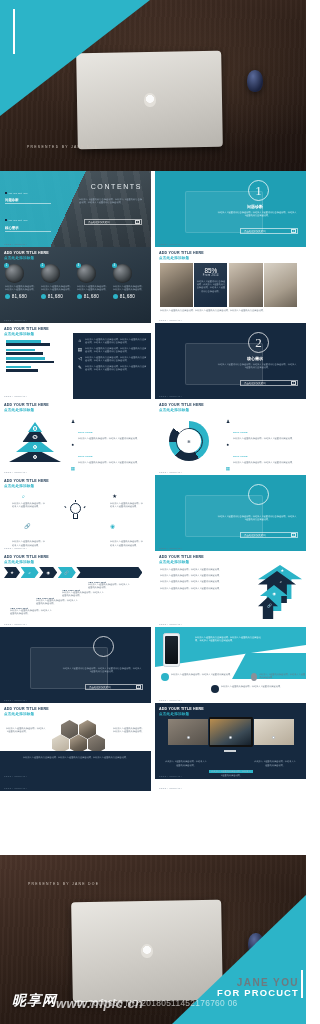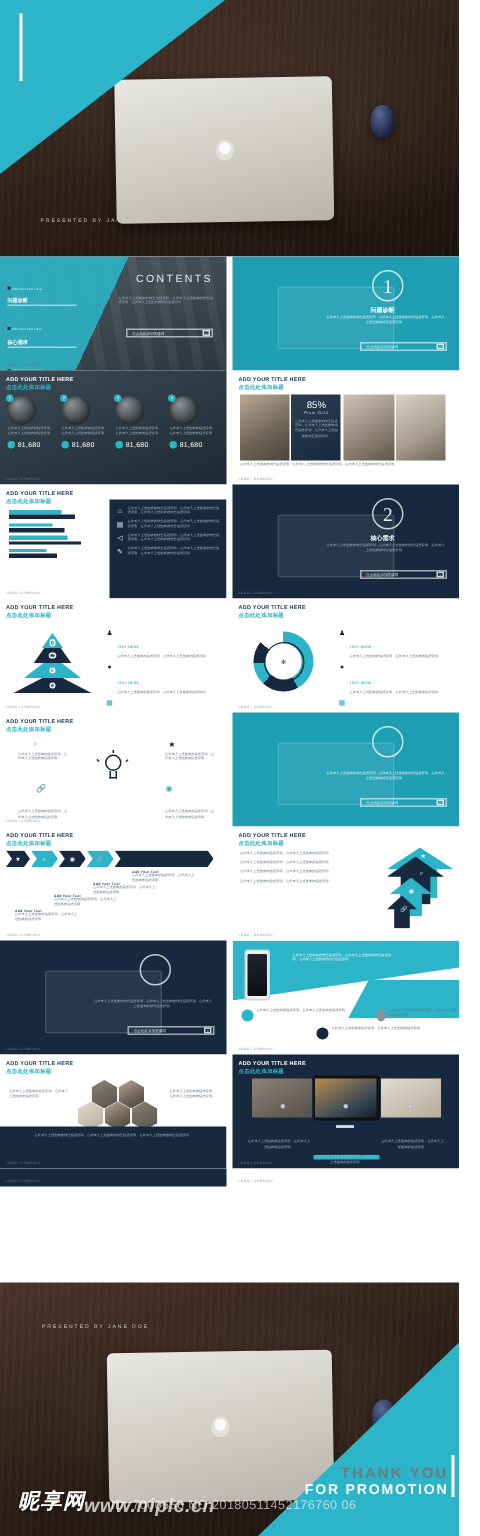--- a/index.html
+++ b/index.html
@@ -682,22 +682,22 @@
   </div>
 </div>
 
 <section id="closing" class="slide">
   <div class="wood"></div>
   <div class="laptop" style="left:72px; top:46px; width:150px; height:100px; transform:rotate(-1deg);"></div>
   <div class="mouse" style="left:248px; top:78px;"></div>
   <div class="tealwedge"></div>
   <div class="pres">PRESENTED BY JANE DOE</div>
   <div class="ty">
-    <div class="l1">THANK YOU</div>
-    <div class="l2">FOR PROMOTION</div>
+    <div class="l1">JANE YOU</div>
+    <div class="l2">FOR PROCUCT</div>
   </div>
   <div class="tybar"></div>
 </section>
 
 <div id="wm">
   <div class="logo">昵享网</div>
   <div class="url">www.nipic.cn</div>
   <div class="idline">ID: 7000656 NO:20180511452176760 06</div>
 </div>
 

